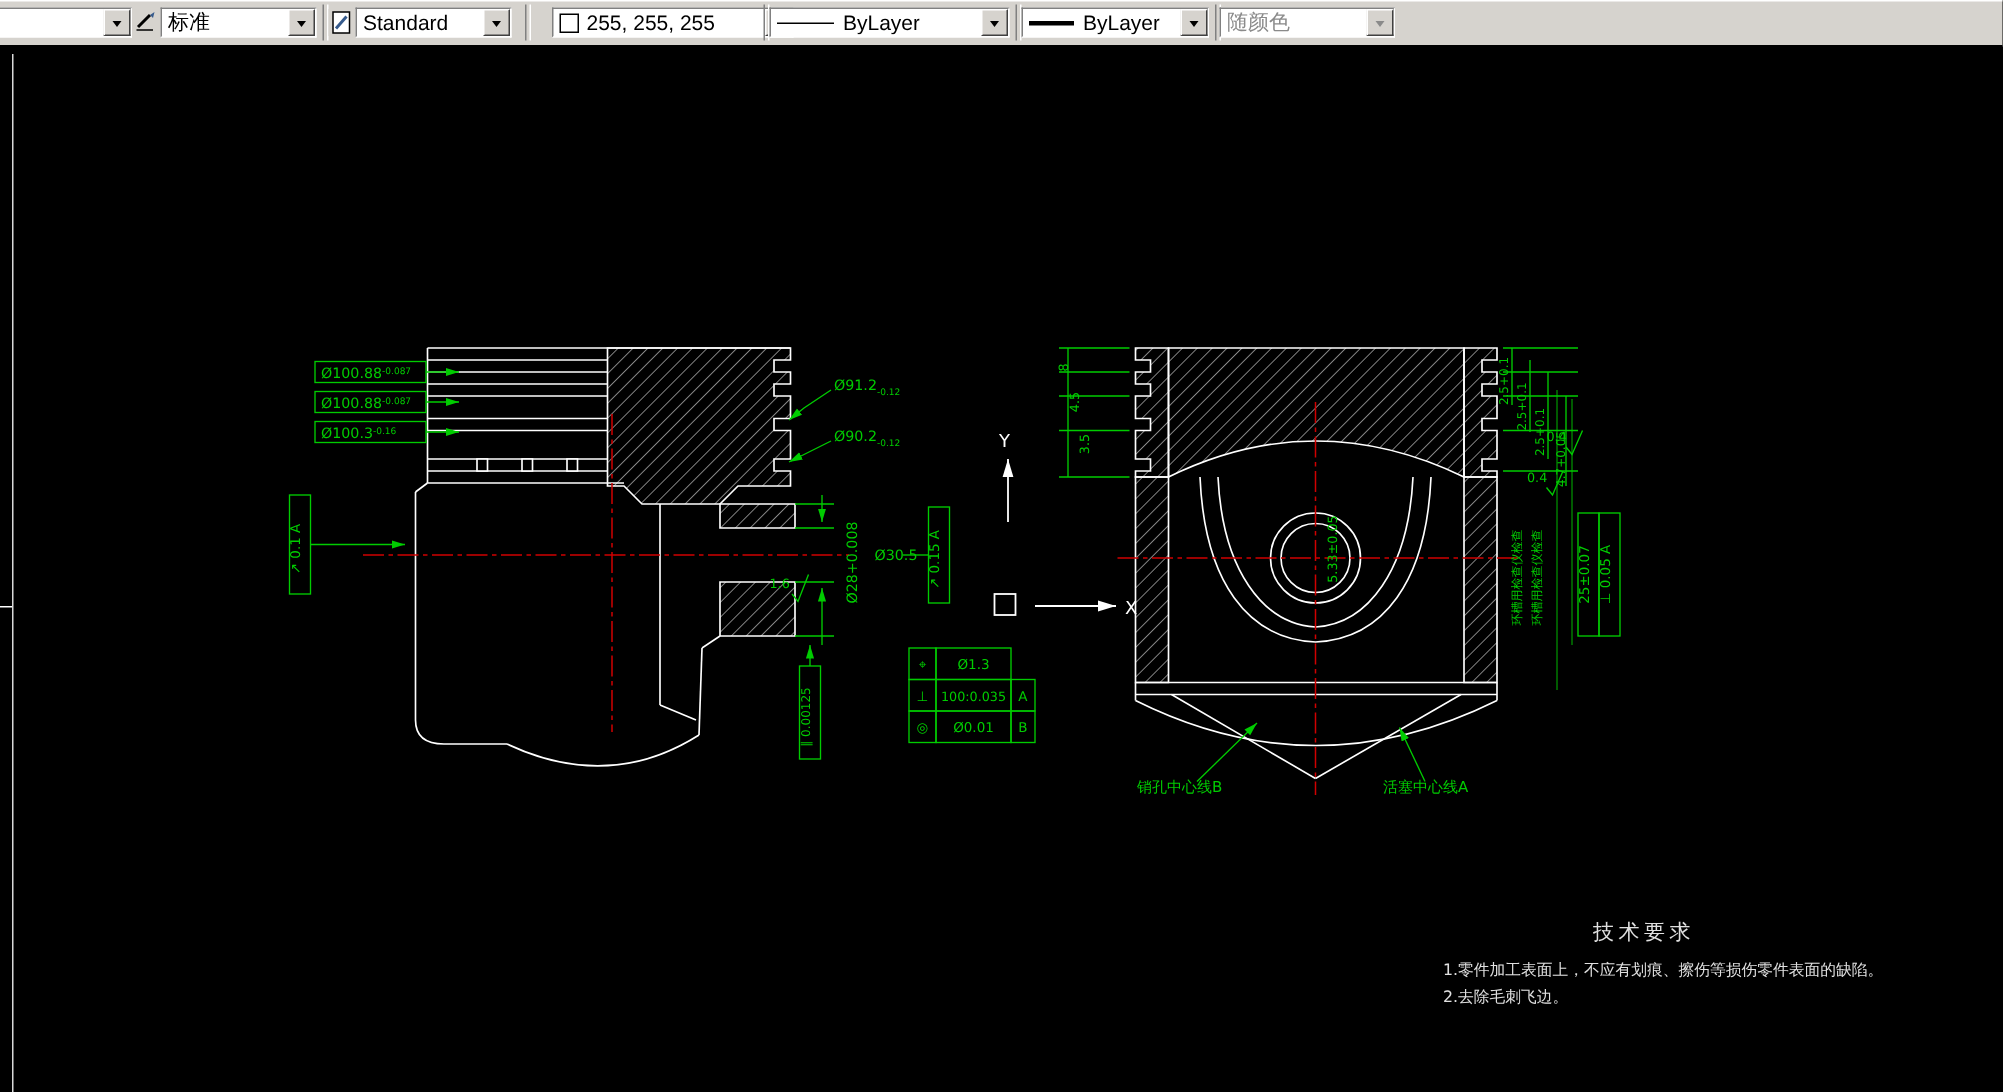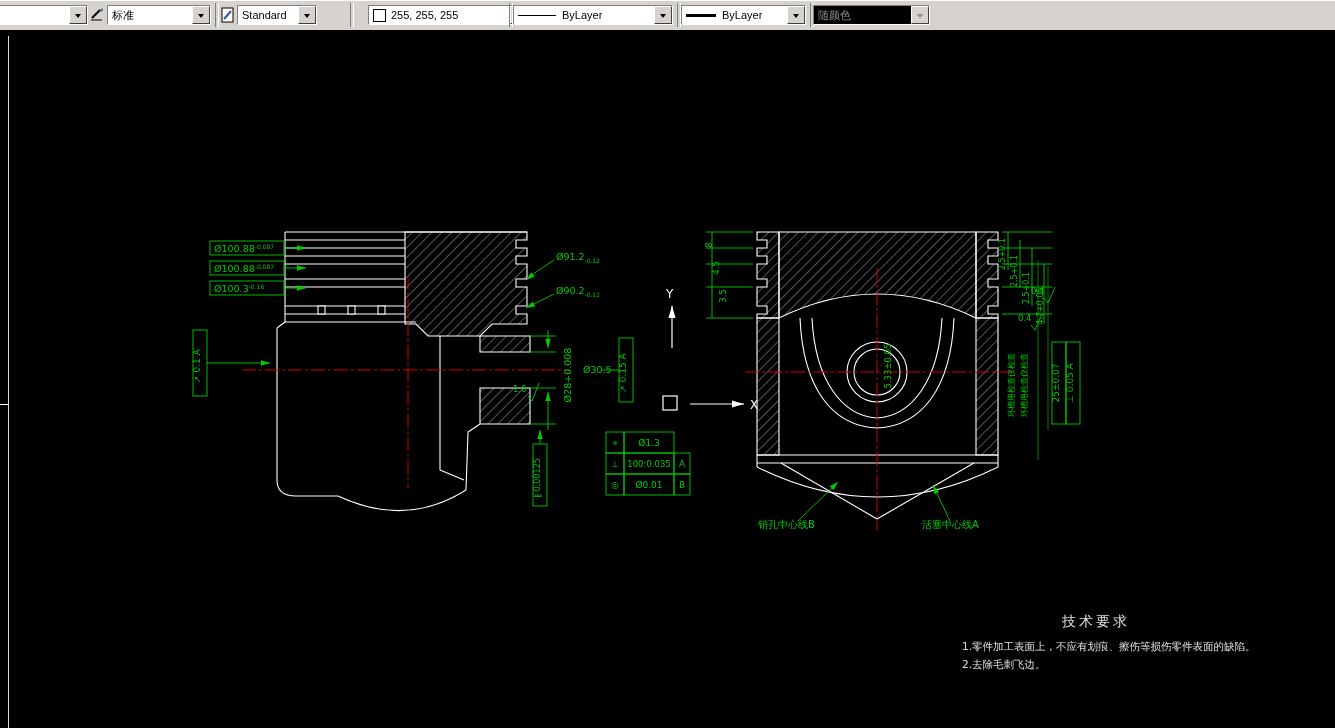--- a/index.html
+++ b/index.html
@@ -2,27 +2,27 @@
 <html><head>
 <meta charset="utf-8">
 <style>
   html,body{margin:0;padding:0;width:1335px;height:728px;background:#000;overflow:hidden;
             font-family:"Liberation Sans",sans-serif;}
   
   .toolbar{position:absolute;left:0;top:0;width:1335px;height:30px;background:#d6d3ce;
            border-bottom:1px solid #808080;box-shadow:inset 0 1px 0 #ffffff;}
   .combo{position:absolute;top:5px;height:20px;background:#fff;display:flex;align-items:center;
          border:1px solid;border-color:#808080 #fff #fff #808080;box-sizing:border-box;
-         font-size:11px;color:#000;padding-left:4px;}
+         font-size:14px;color:#000;padding-left:4px;}
   .combo .ctext{white-space:nowrap;overflow:hidden;}
   .combo-btn{margin-left:auto;width:16px;height:16px;background:#d6d3ce;flex:0 0 16px;
              border:1px solid;border-color:#fff #404040 #404040 #fff;
              display:flex;align-items:center;justify-content:center;}
   .combo-btn::after{content:"";width:0;height:0;border:3px solid transparent;border-top:4px solid #000;margin-top:4px;}
-  .combo.disabled{background:#000000;}
+  .combo.disabled{background:#ffffff;}
   .combo.disabled .ctext{color:#8a8a8a;}
   .combo.disabled .combo-btn::after{border-top-color:#8a8a8a;}
   .tb-icon{position:absolute;top:6px;width:18px;height:18px;background:#d6d3ce;display:flex;
            align-items:center;justify-content:center;}
   .sep{position:absolute;top:3px;width:2px;height:24px;border-left:1px solid #808080;border-right:1px solid #fff;}
   .swatch{width:11px;height:11px;background:#fff;border:1px solid #000;margin-right:5px;flex:0 0 11px;}
   .ltline{height:1px;background:#000;width:38px;margin-right:6px;flex:0 0 38px;}
   .lwline{height:3px;background:#000;width:30px;margin-right:6px;flex:0 0 30px;}
   .canvas{position:absolute;left:0;top:30px;width:1335px;height:698px;background:#000;}
   svg text{font-family:"DejaVu Sans",sans-serif;}
@@ -50,21 +50,21 @@
   </div>
 
   <div class="sep" style="left:215px;"></div>
 
   <div class="tb-icon" style="left:219px;">
     <svg width="16" height="16">
       <rect x="2" y="1" width="11" height="14" fill="#fff" stroke="#000" stroke-width="1"></rect>
       <line x1="4" y1="12" x2="11" y2="4" stroke="#365a8c" stroke-width="2"></line>
     </svg>
   </div>
-  <div class="combo" style="left:237px;width:80px;">
+  <div class="combo" style="left:237px;width:104px;">
     <span class="ctext">Standard</span>
     <span class="combo-btn"></span>
   </div>
 
   <div class="sep" style="left:350px;"></div>
 
   <div class="combo" style="left:368px;width:161px;">
     <span class="swatch"></span>
     <span class="ctext">255, 255, 255</span>
     <span class="combo-btn"></span>

